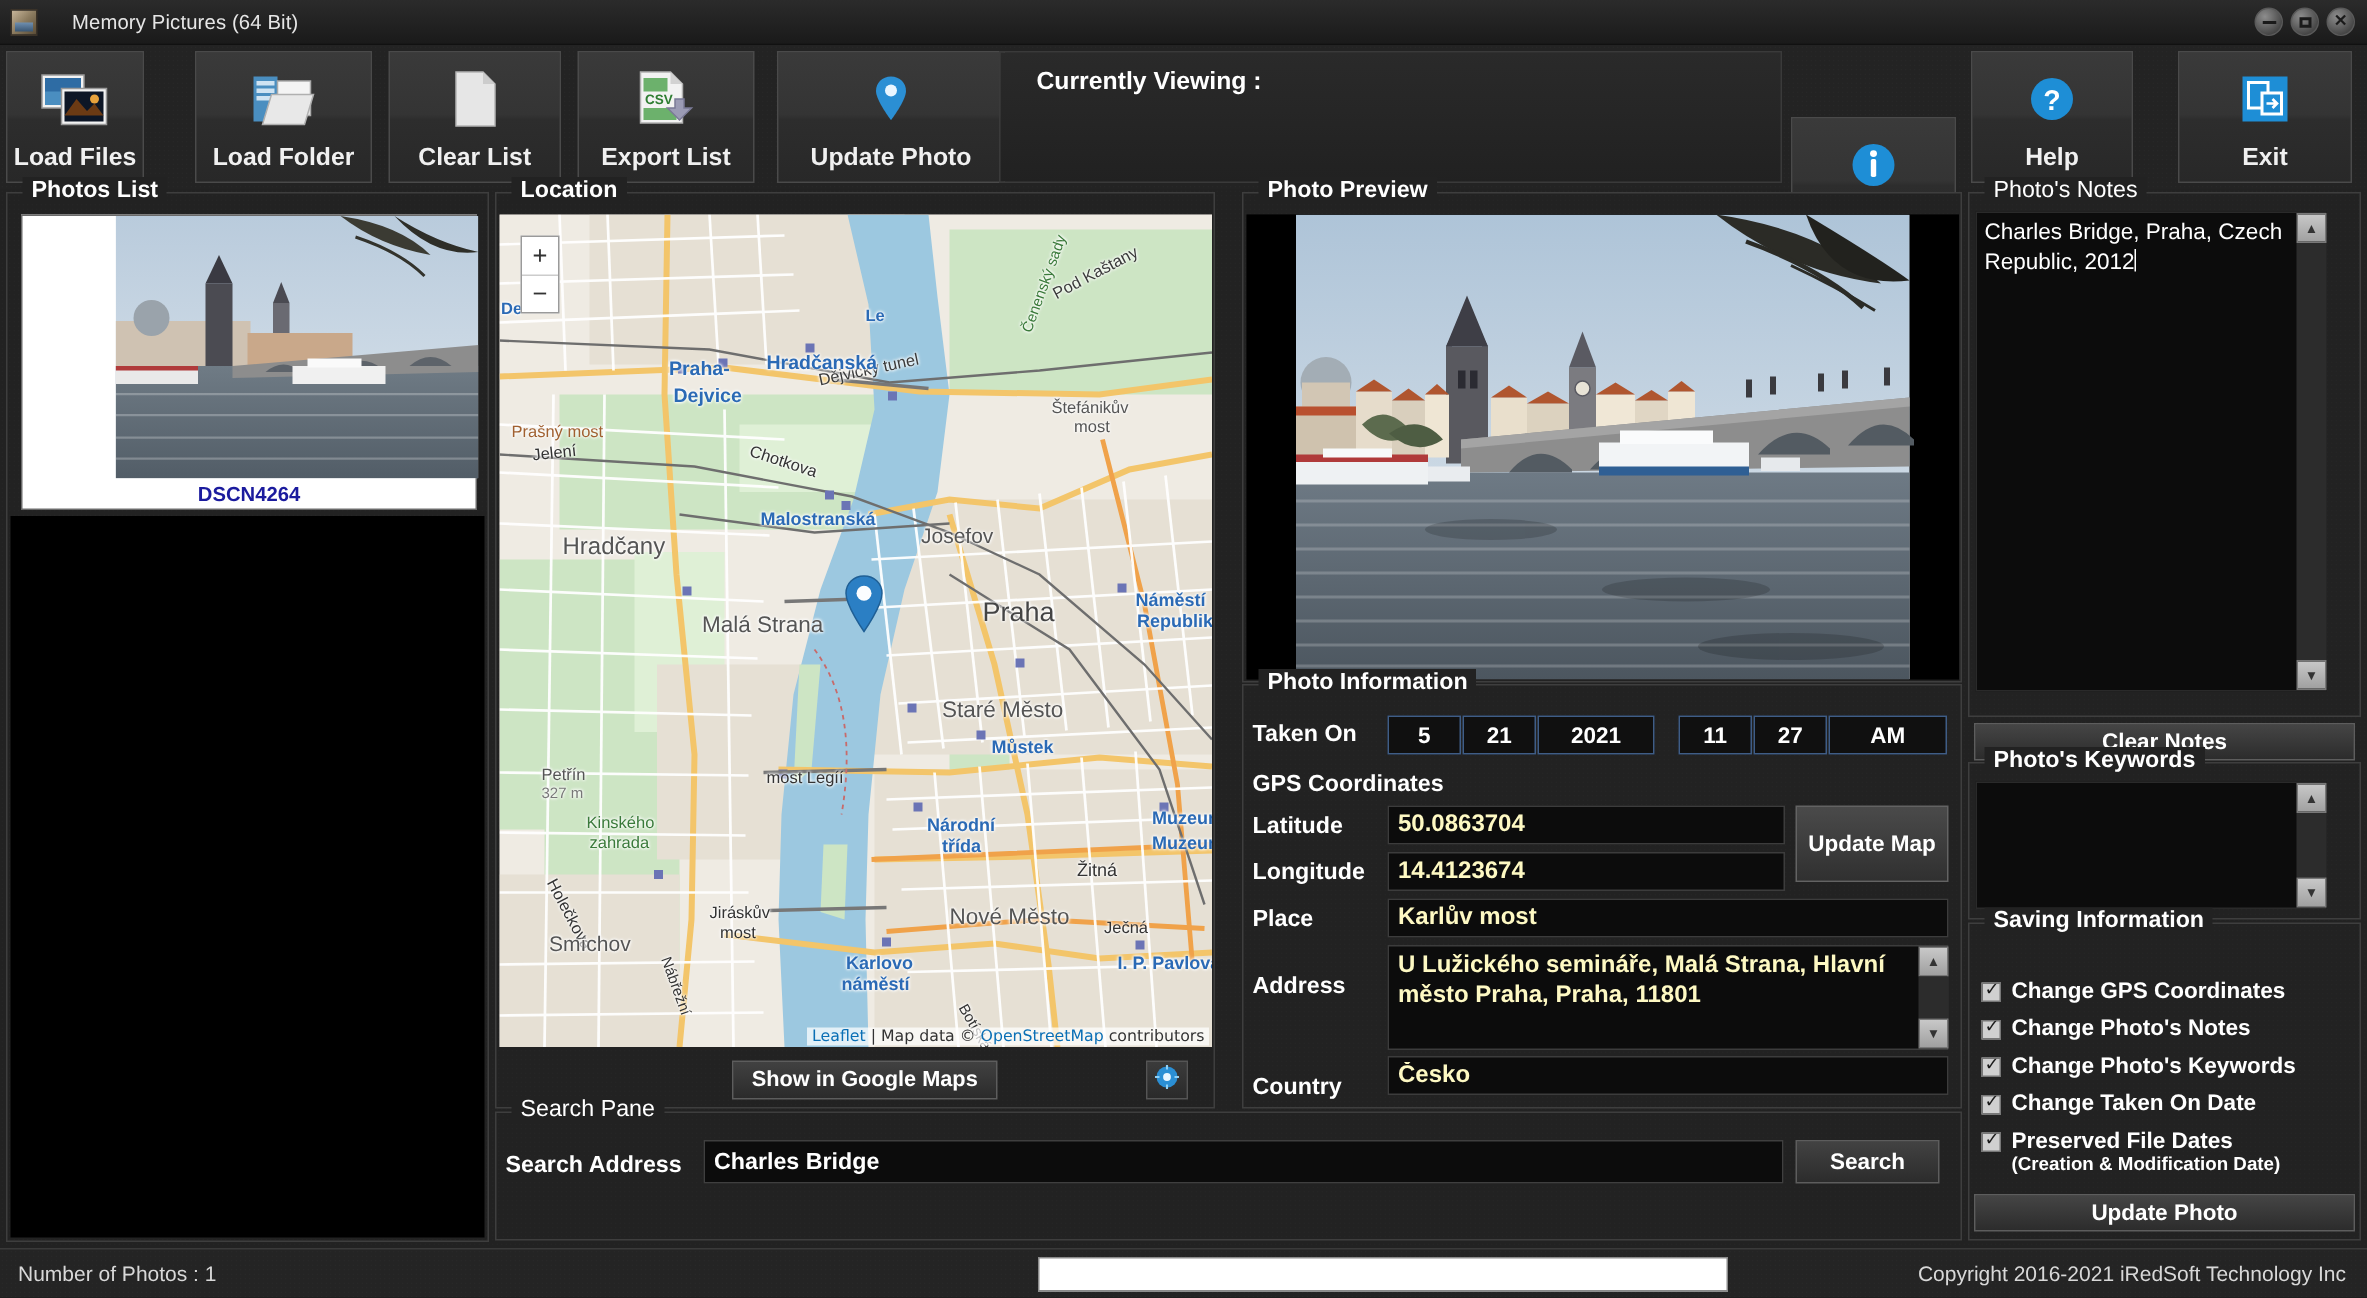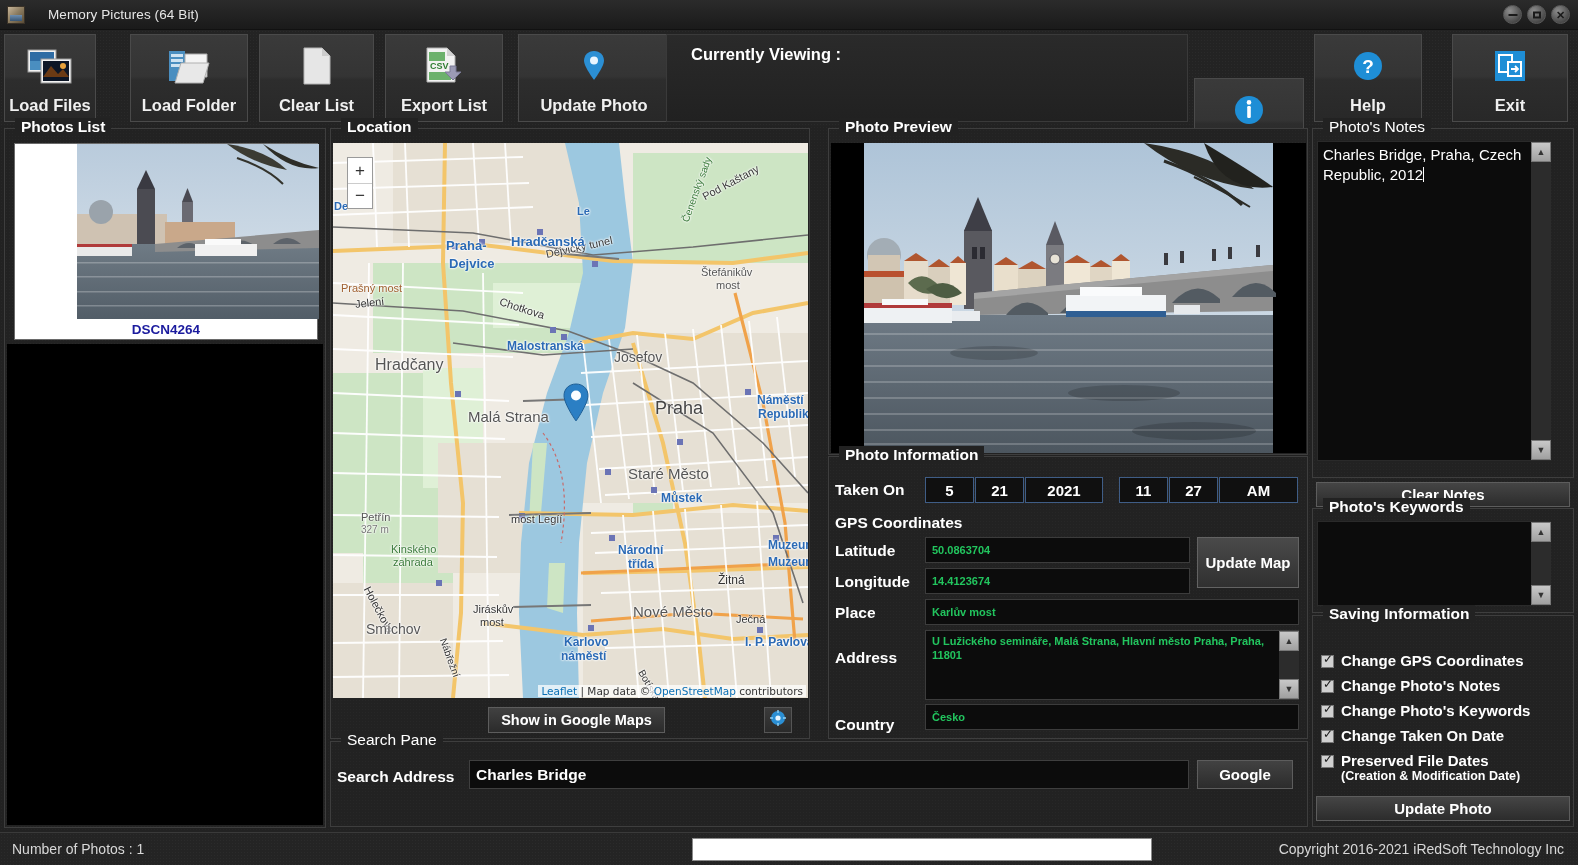--- a/index.html
+++ b/index.html
@@ -170,21 +170,21 @@
   
   #photo-info { left: 828px; top: 456px; width: 480px; height: 283px; }
   .fld-label { position: absolute; font-size: 15.5px; font-weight: bold; color: #fff; }
   .datebox {
     position: absolute; height: 26px; background: #101010;
     border: 1px solid #3f5d86; color: #fff; font-size: 15px; font-weight: bold;
     display: flex; align-items: center; justify-content: center; cursor: pointer;
   }
   .txtfld {
     position: absolute; background: #0c0c0c; border: 1px solid #3c3c3c;
-    color: #22c55e; font-size: 11px; font-weight: bold;
+    color: #fef9c3; font-size: 16px; font-weight: bold;
     padding: 3px 6px; font-family: "Liberation Sans", sans-serif;
   }
   .upd-map-btn {
     position: absolute; left: 368px; top: 80px; width: 102px; height: 51px;
     background: linear-gradient(to bottom,#4a4a4a,#303030);
     border: 1px solid #636363; color: #fff; font-size: 15px; font-weight: bold;
     display: flex; align-items: center; justify-content: center; cursor: pointer;
   }
   .vscroll {
     position: absolute; width: 20px;
@@ -626,21 +626,21 @@
           <path d="M8 0 L8 3 M8 13 L8 16 M0 8 L3 8 M13 8 L16 8" stroke="#8fd0f5" stroke-width="1.4"></path>
         </svg>
       </span>
     </div>
   </div>
 
   <div class="group" id="search-pane">
     <div class="gtitle thin" style="font-weight:normal;">Search Pane</div>
     <div class="s-label">Search Address</div>
     <input class="s-input" value="Charles Bridge" style="">
-    <div class="s-btn">Google</div>
+    <div class="s-btn">Search</div>
   </div>
 
   <div class="group" id="photo-preview">
     <div class="gtitle">Photo Preview</div>
     <div class="preview-canvas">
       <svg width="475" height="310" viewBox="0 0 475 310" style="position:absolute;left:0;top:0;">
         <rect width="475" height="310" fill="#000"></rect>
         <defs>
           <linearGradient id="psky" x1="0" y1="0" x2="0" y2="1">
             <stop offset="0" stop-color="#aec4d8"></stop>

